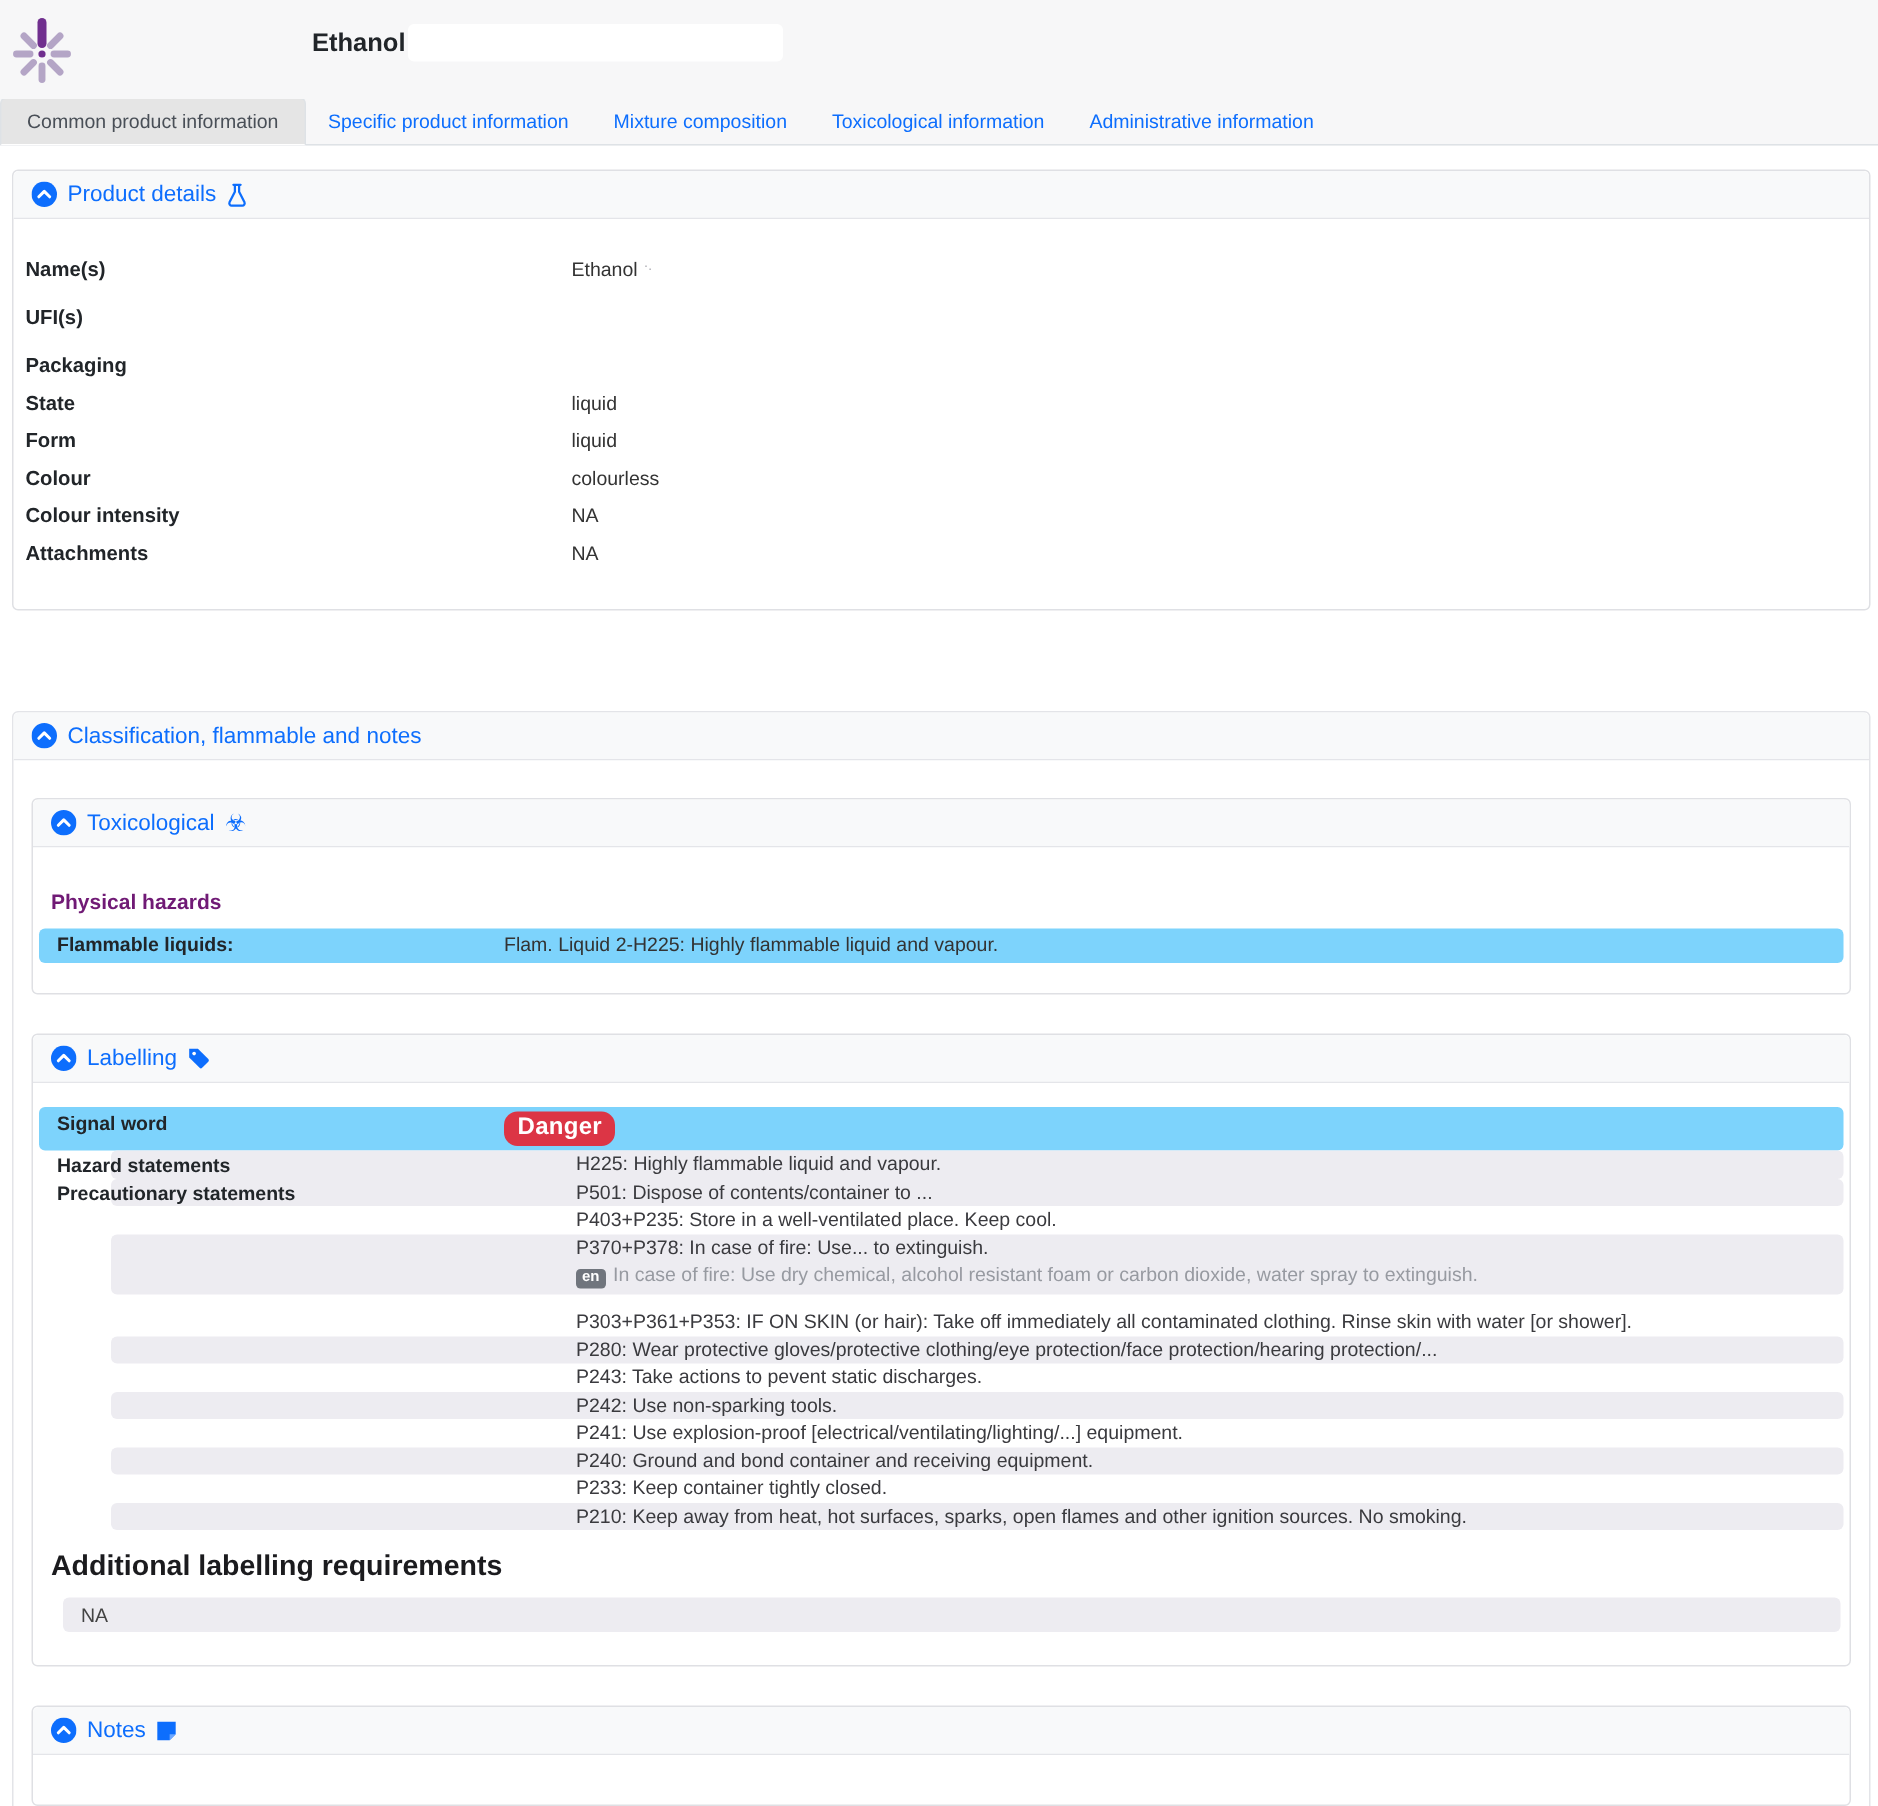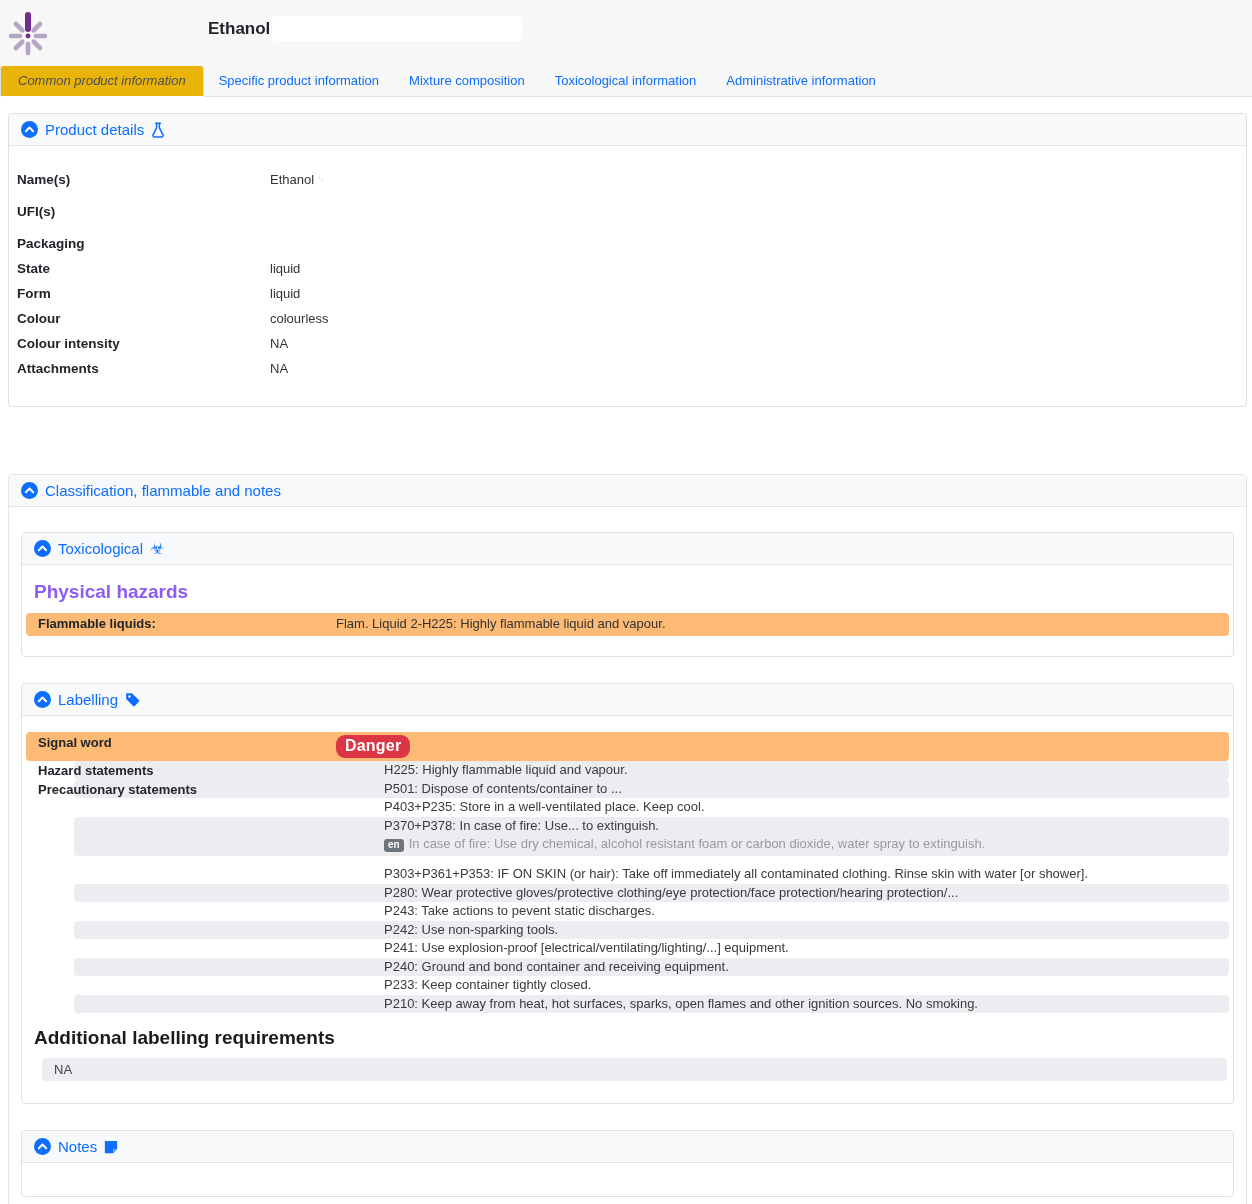--- a/index.html
+++ b/index.html
@@ -13,53 +13,53 @@
   
   .app-header { position:relative; height:66px; background:#f7f7f8; }
   .logo { position:absolute; left:8px; top:10px; }
   .page-title { position:absolute; left:208px; top:19px; font-size:17px; font-weight:700; color:#212529; }
   .redact { position:absolute; left:272px; top:16px; width:250px; height:25px; background:#fff; border-radius:4px; }
 
   
   .tabbar { display:flex; align-items:flex-end; height:31px; background:#f7f7f8; border-bottom:1px solid #dee2e6; padding-left:0; }
   .tab { padding:7px 15px 8px; font-size:13px; color:#0d6efd; cursor:pointer; white-space:nowrap; }
   .tab.has-active {
-    background:#eab308; color:#494f57;
+    background:#e5e5e5; color:#494f57;
     border:1px solid #dee2e6; border-bottom:1px solid #fff;
-    border-radius:4px 4px 0 0; margin-bottom:-1px; padding:7px 17px 8px;font-style:italic;
+    border-radius:4px 4px 0 0; margin-bottom:-1px; padding:7px 17px 8px;
   }
 
   
   .card { border:1px solid #dfe0e4; border-radius:4px; background:#fff; }
   .card-head {
     display:flex; align-items:center; gap:7px;
     background:#f8f9fa; border-bottom:1px solid #e4e5e9;
     padding:7px 12px; color:#0d6efd; font-size:15px;
     border-radius:4px 4px 0 0; cursor:pointer;text-align:right;
   }
   .bio-glyph { color:#0d6efd; font-size:16px; line-height:1; font-family:"DejaVu Sans",sans-serif; }
 
   
   #product-card { margin:16px 5px 0 8px; }
   .pd-body { padding:26px 8px 20px; }
   .pd-row { display:flex; margin-bottom:8px; min-height:17px; }
   .pd-row:nth-of-type(-n+2) { margin-bottom:15px; }
-  .pd-row .lbl { width:253px; font-weight:700; font-size:13.5px; color:#212529; }
+  .pd-row .lbl { width:364px; font-weight:700; font-size:13.5px; color:#212529; }
   .pd-row .val { font-size:13px; color:#333; }
   .pd-row .note { color:#a9a9b0; font-size:9px; margin-left:4px; }
 
   
   #outer-section { margin:67px 5px 0 8px; border:1px solid #e3e4e8; border-radius:4px; background:#fff; }
   .outer-body { padding:25px 12px 20px; }
   .sub-card { border:1px solid #dfe0e4; border-radius:4px; margin-bottom:26px; background:#fff; }
 
   .cls-body { padding:14px 4px 20px; }
-  .subheading { font-size:19px; font-weight:600; color:#8b5cf6; margin:2px 0 10px 8px; }
+  .subheading { font-size:14px; font-weight:600; color:#701a75; margin:14px 0 10px 8px; }
   .stripe {
-    position:relative; background:#fdba74; border-radius:4px;
+    position:relative; background:#7dd3fc; border-radius:4px;
     padding:3px 10px 3px 310px; min-height:23px; font-size:13px; color:#333;
   }
   .row-lbl { position:absolute; left:12px; top:3px; font-weight:700; font-size:13px; color:#212529; }
 
   
   .lab-body { padding:16px 4px 22px; }
   .badge-danger {
     display:inline-block; background:#dc3545; color:#fff;
     font-size:16px; font-weight:700; line-height:1;
     padding:3px 9px 4px; border-radius:9px; letter-spacing:.2px;

